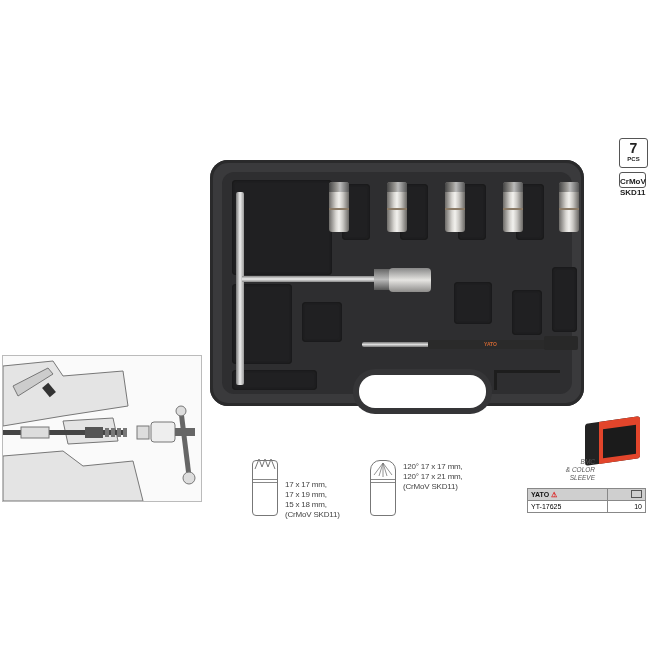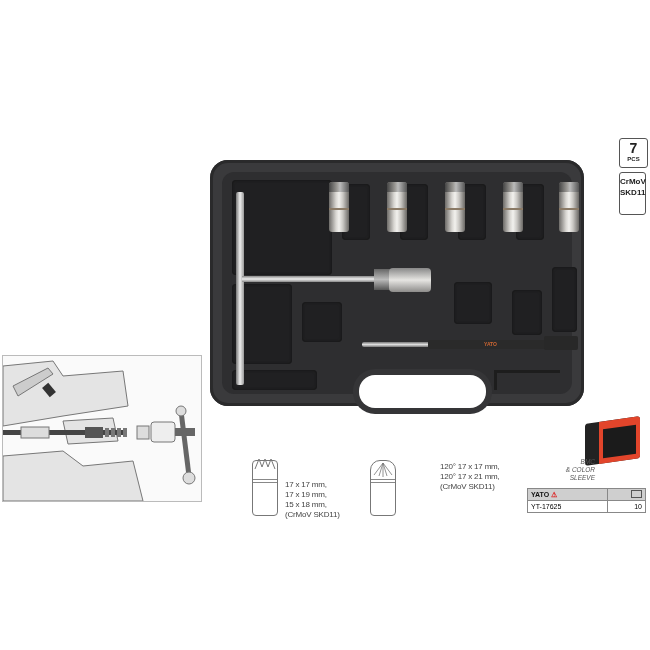--- a/index.html
+++ b/index.html
@@ -4,21 +4,21 @@
 <style>
   html, body { margin:0; padding:0; background:#fff; }
   body { width:650px; height:650px; position:relative; overflow:hidden; font-family:"Liberation Sans", sans-serif; }
   .abs { position:absolute; }
 
   
   .badge { position:absolute; left:619px; width:27px; border:1px solid #555; border-radius:3px; background:#fff; text-align:center; color:#222; font-weight:bold; }
   .badge-pcs { top:138px; height:28px; }
   .badge-pcs .num { font-size:14px; line-height:14px; margin-top:2px; display:block; }
   .badge-pcs .unit { font-size:6px; line-height:8px; display:block; }
-  .badge-mat { top:172px; height:43px; font-size:8px; line-height:11px; padding-top:3px; box-sizing:border-box; }
+  .badge-mat { top:172px; height:16px; font-size:8px; line-height:11px; padding-top:3px; box-sizing:border-box; }
 
   
   .case { left:210px; top:160px; width:374px; height:246px; background:#3a3a3c; border-radius:18px; box-shadow: inset 0 0 0 3px #2a2a2b; }
   .case-inner { position:absolute; left:12px; top:12px; right:12px; bottom:12px; background:#2e2e30; border-radius:12px; }
   .pocket { position:absolute; background:#202022; border-radius:4px; box-shadow: inset 0 0 3px #111; }
   .handle-hole { position:absolute; left:137px; top:203px; width:127px; height:33px; background:#fff; border-radius:16px; box-shadow:0 0 0 6px #353537; }
   .bit { position:absolute; width:20px; height:50px; border-radius:3px;
          background:linear-gradient(90deg,#6d6b68 0%,#d8d6d2 35%,#f2f1ee 50%,#c9c7c3 70%,#6a6865 100%); }
   .bit::before { content:""; position:absolute; left:0; right:0; top:0; height:10px; background:linear-gradient(90deg,#444 0%,#9a9894 40%,#bbb 55%,#555 100%); border-radius:3px 3px 0 0; }
   .bit::after { content:""; position:absolute; left:0; right:0; top:26px; height:2px; background:#8a7a66; }
@@ -143,21 +143,21 @@
   <div>15 x 18 mm,</div>
   <div>(CrMoV SKD11)</div>
 </div>
 
 <div class="bit-drawing" style="left:370px;top:460px;border-radius:10px 10px 4px 4px;">
   <svg width="24" height="18" viewBox="0 0 24 18" style="position:absolute;top:0;left:0;">
     <path d="M12 2 L3 14 M12 2 L8 15 M12 2 L12 16 M12 2 L16 15 M12 2 L21 14" fill="none" stroke="#777" stroke-width="0.8"></path>
   </svg>
   <div class="band"></div>
 </div>
-<div class="bit-spec" style="left:403px;top:462px;margin-left:37px;">
+<div class="bit-spec" style="left:403px;top:462px;">
   <div>120° 17 x 17 mm,</div>
   <div>120° 17 x 21 mm,</div>
   <div>(CrMoV SKD11)</div>
 </div>
 
 <div class="abs thumb">
   <div class="red"></div>
   <div class="panel"></div>
 </div>
 <div class="sleeve-label">

